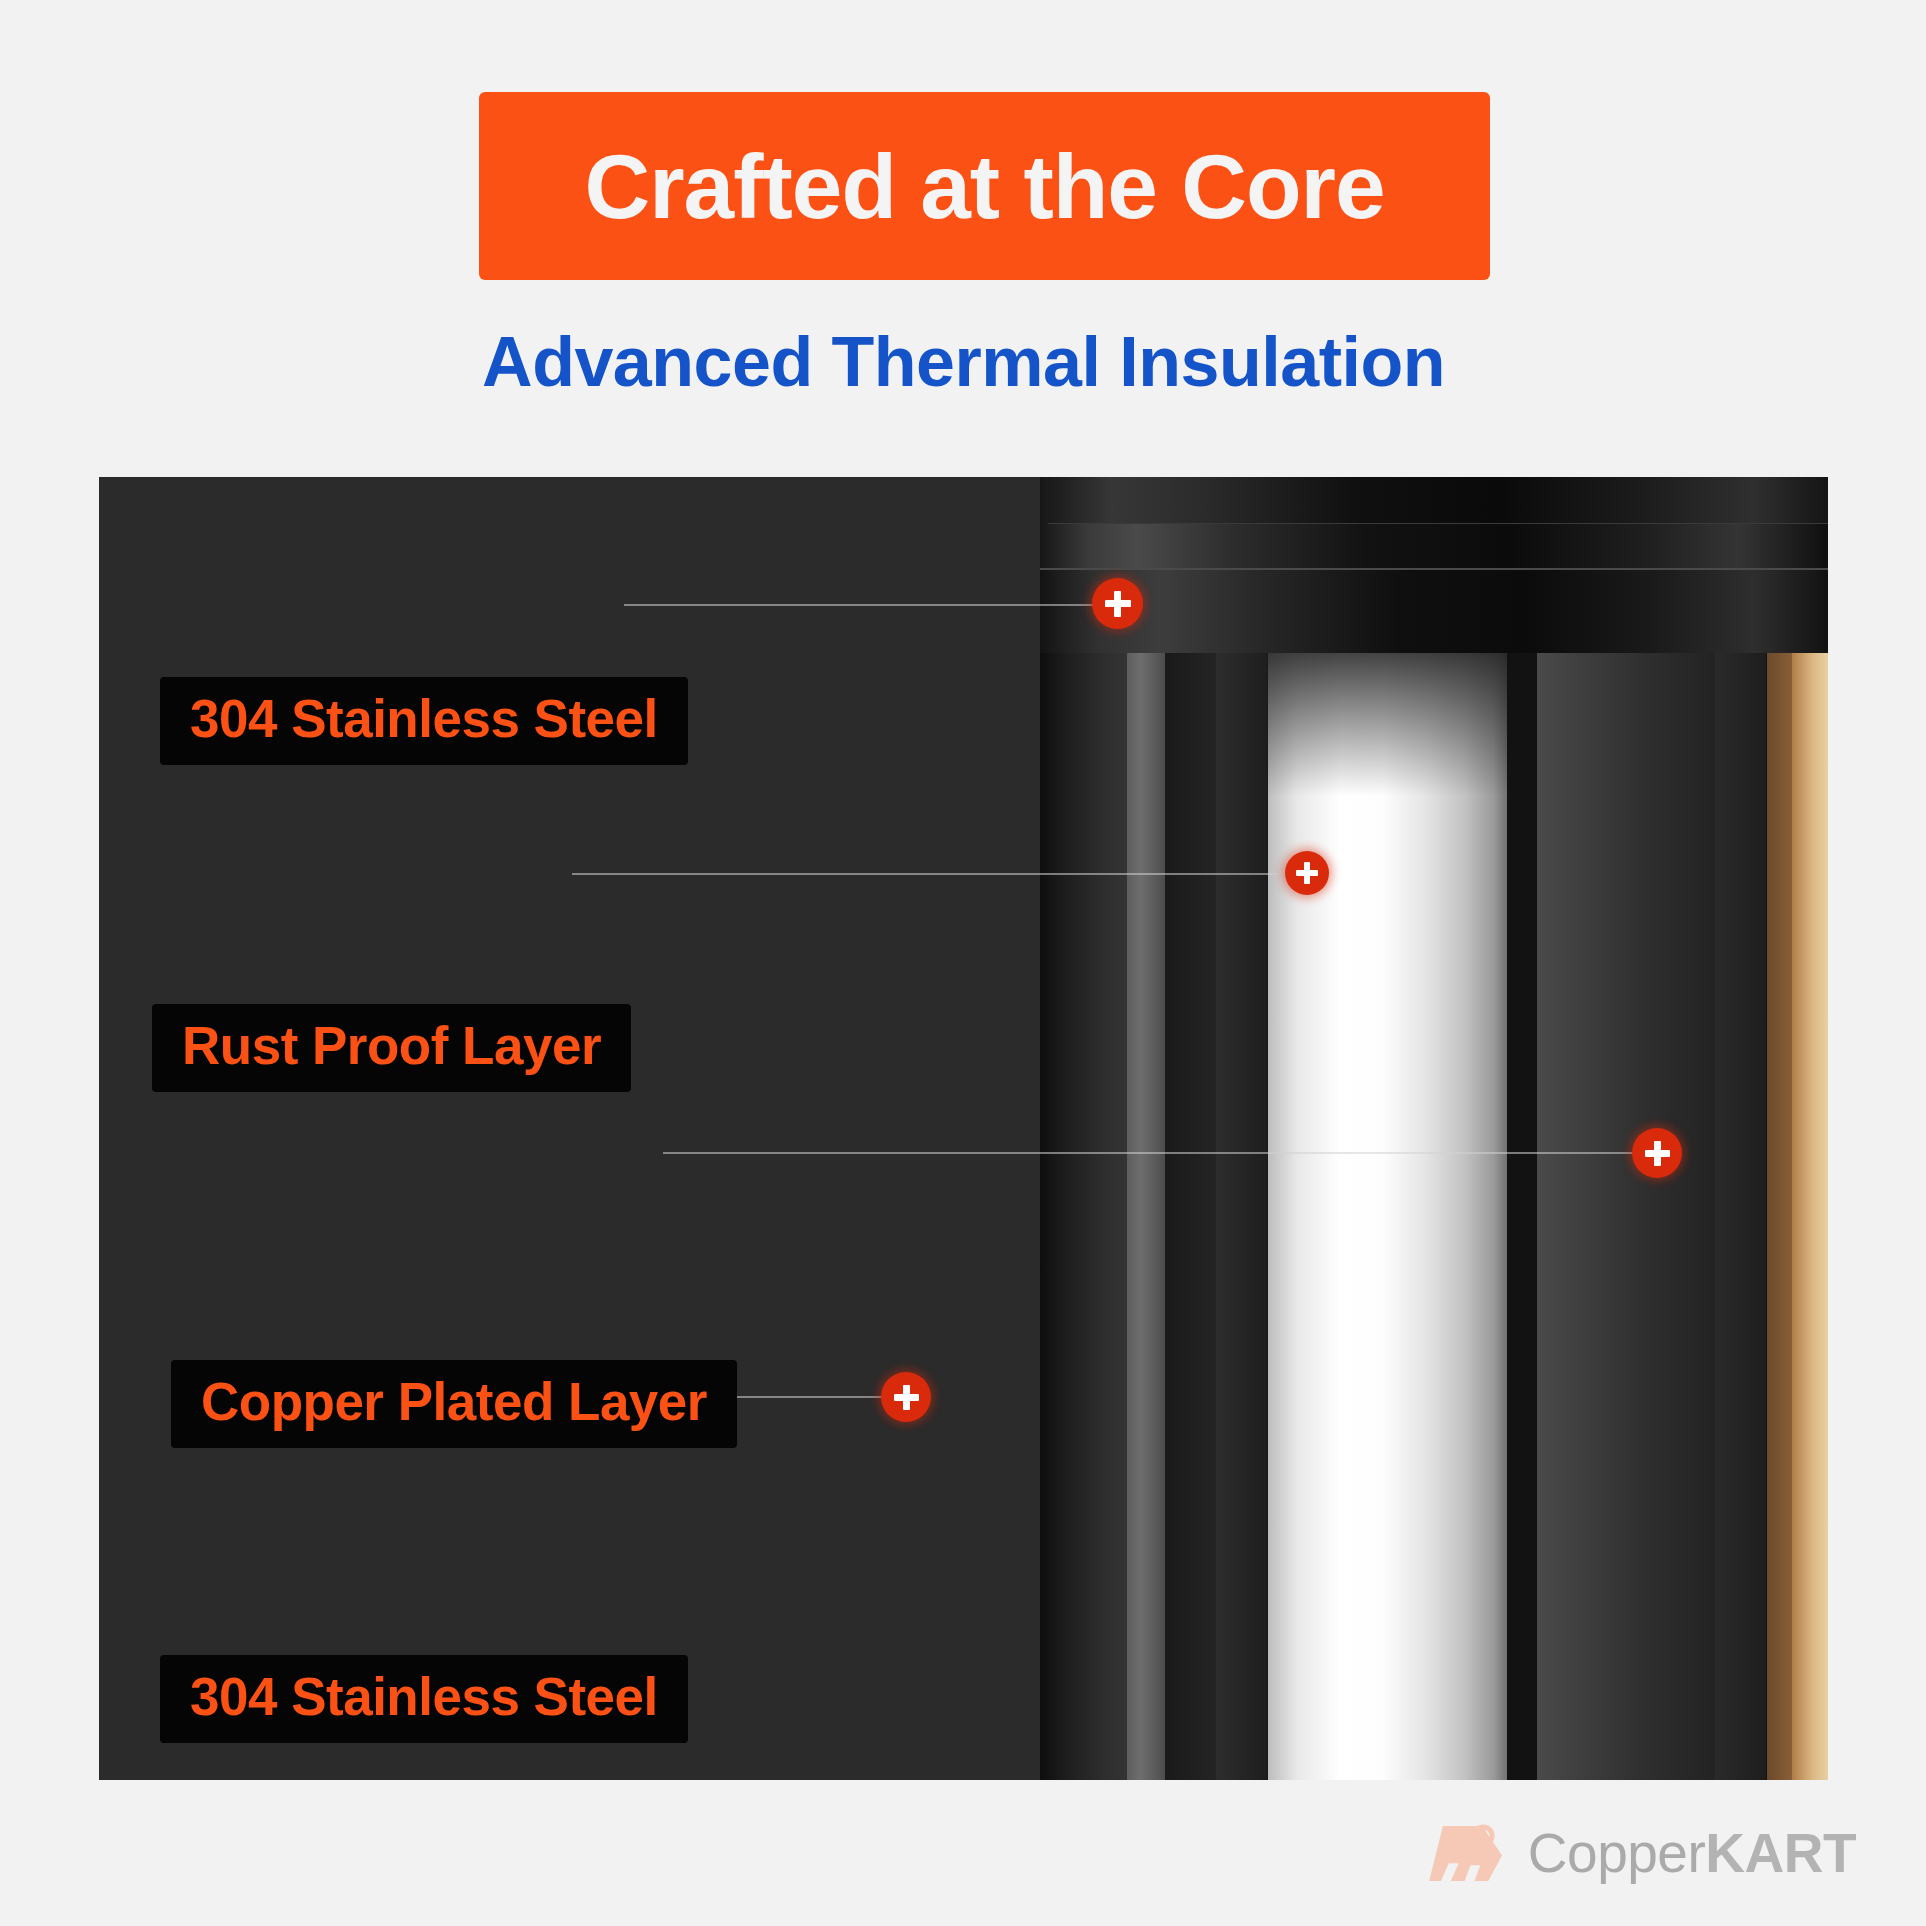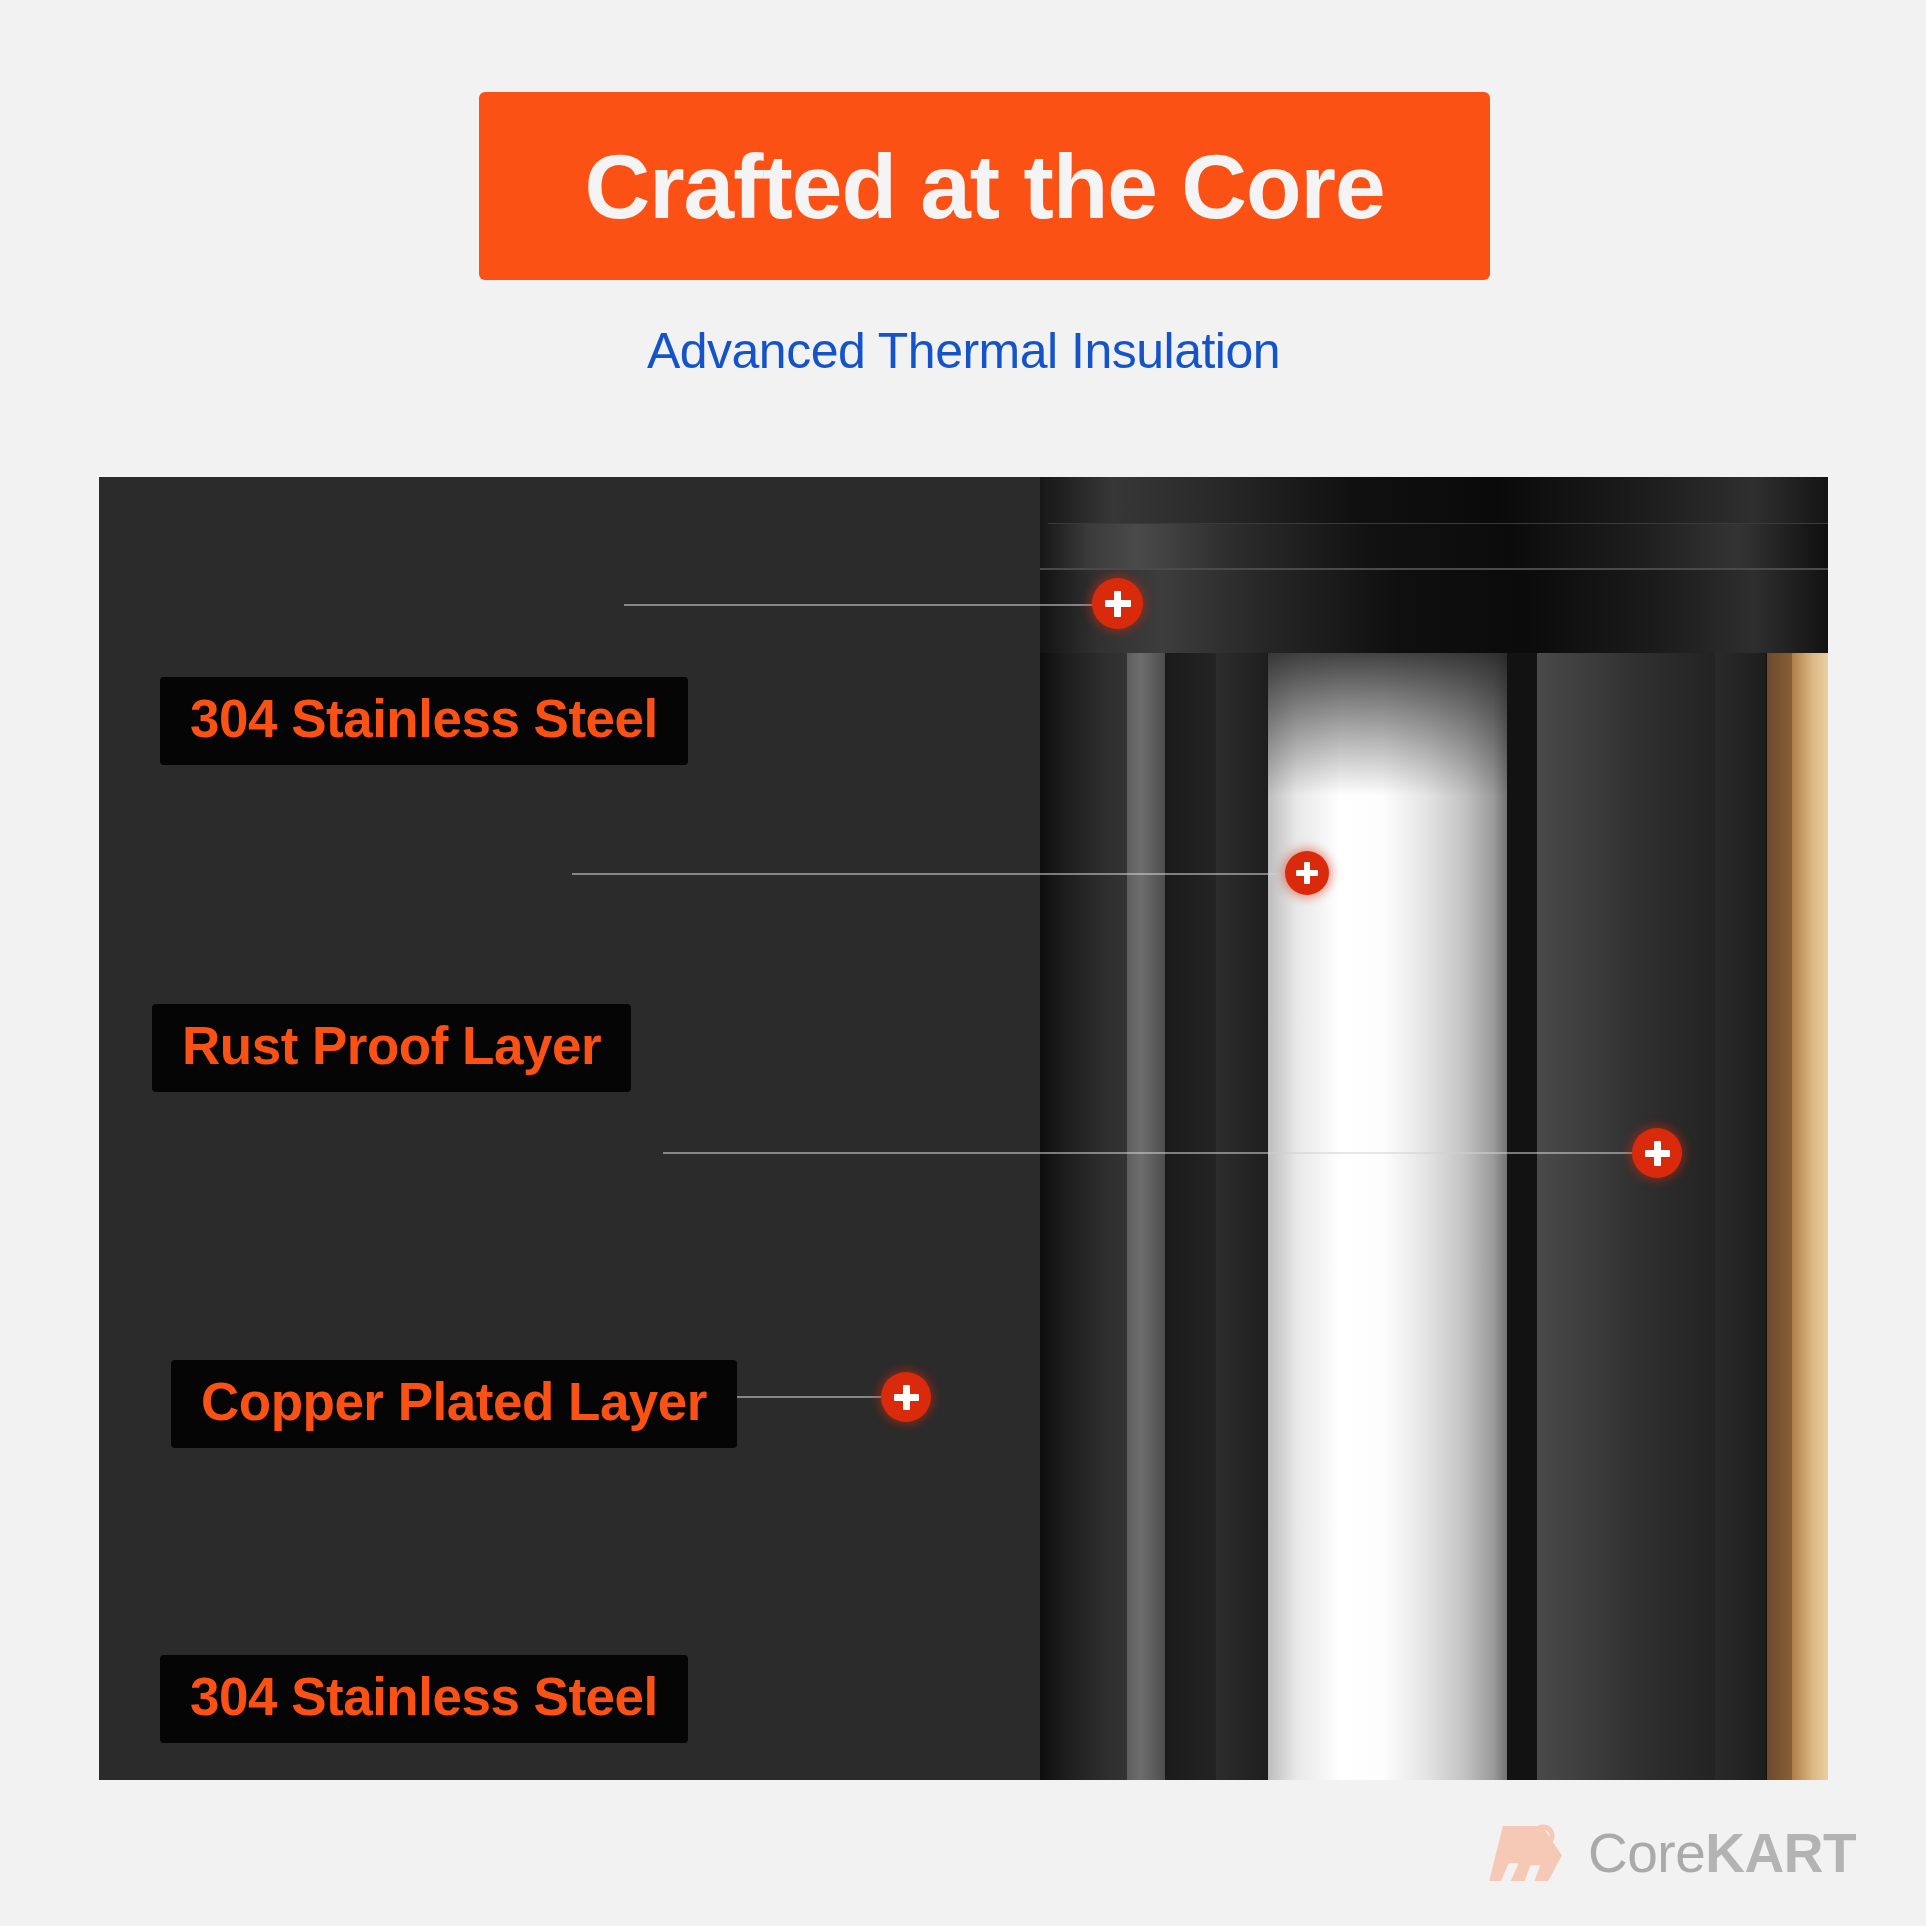--- a/index.html
+++ b/index.html
@@ -26,22 +26,22 @@
     font-weight:bold;
     letter-spacing:-1px;
     line-height:1;
     white-space:nowrap;
   }
   #subtitle{
     position:absolute;
     left:0;right:0;top:322px;
     text-align:center;
     color:#1453c8;
-    font-size:50px;
-    font-weight:normal;
+    font-size:70px;
+    font-weight:bold;
     letter-spacing:-0.5px;
     white-space:nowrap;
   }
 
   
   #diagram-panel{
     position:absolute;
     left:99px; top:477px;
     width:1729px; height:1303px;
     background:#2b2b2b;
@@ -231,15 +231,15 @@
 
 <div class="label-chip" style="left:171px; top:1360px;">Copper Plated Layer</div>
 
 <div class="label-chip" style="left:160px; top:1655px;">304 Stainless Steel</div>
 
 <div id="logo">
   <svg id="logo-mark" viewBox="0 0 84 64">
     <path d="M16 4 H56 L76 34 L62 60 H48 L54 44 H44 L38 60 H24 L32 42 H22 L14 60 H2 Z" fill="#f6c8b6"></path>
     <circle cx="57" cy="14" r="9" fill="none" stroke="#f6c8b6" stroke-width="5"></circle>
   </svg>
-  <span id="logo-text"><span>Core</span><b>KART</b></span>
+  <span id="logo-text"><span>Copper</span><b>KART</b></span>
 </div>
 
 
 </body></html>

